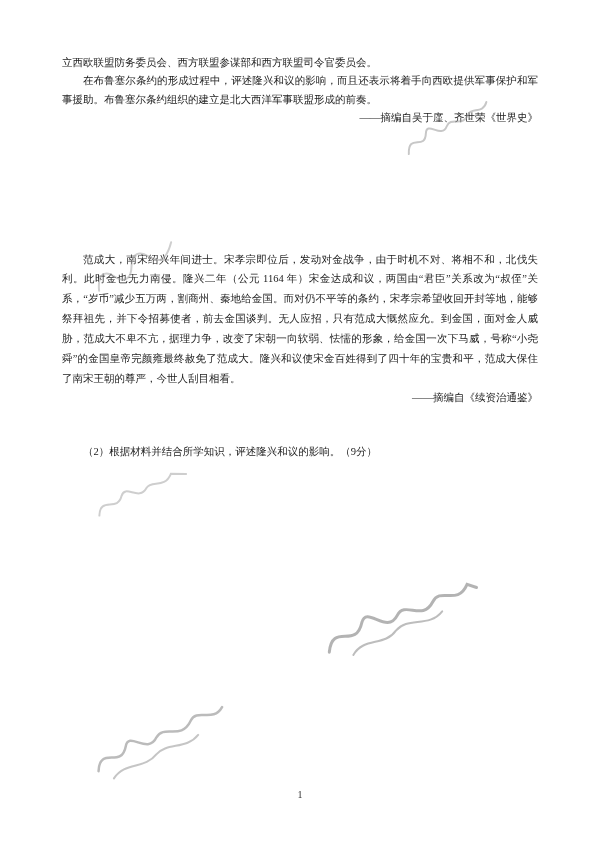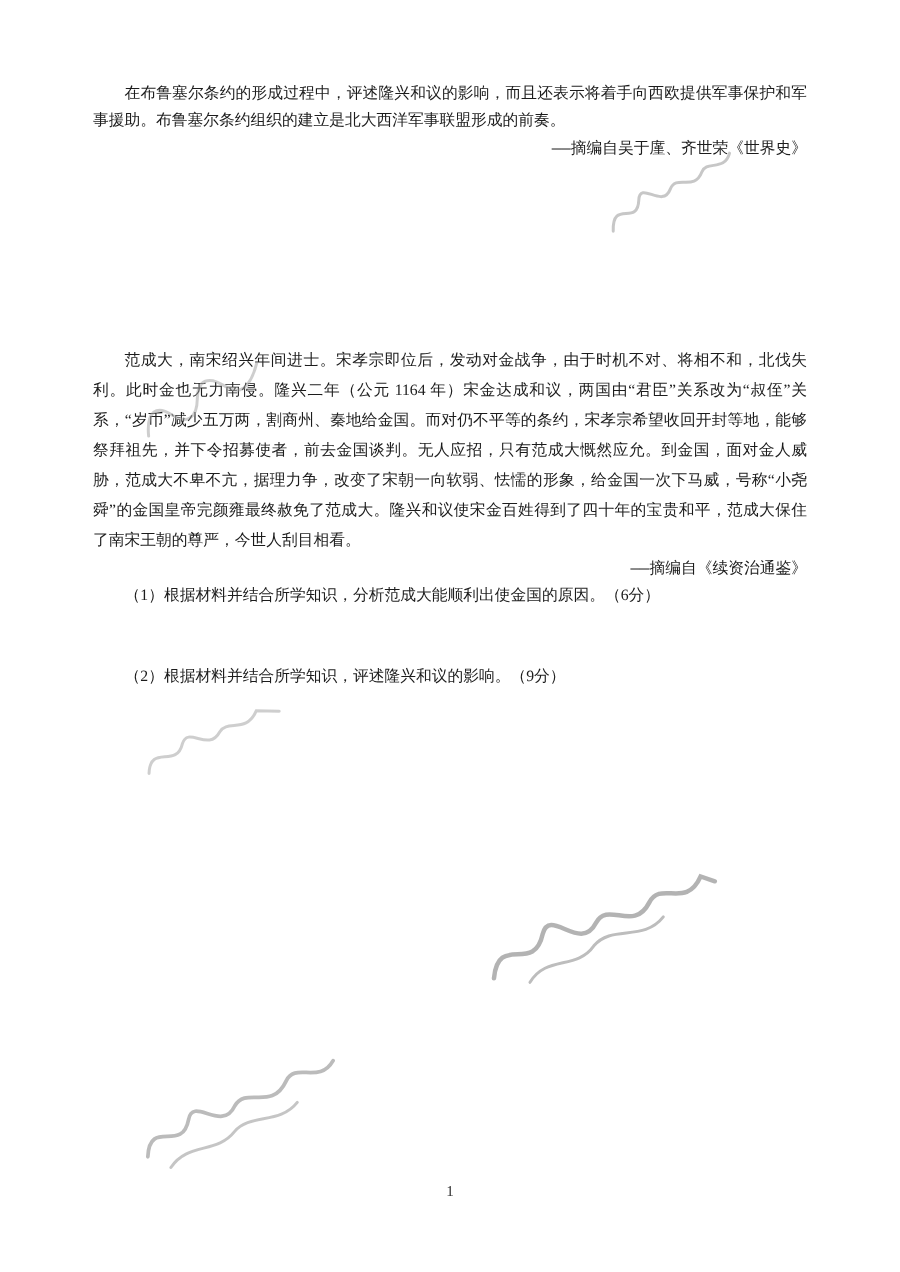--- a/index.html
+++ b/index.html
@@ -19,21 +19,20 @@
   .content {
     padding: 54px 62px 0 62px;
     font-size: 10.5px;
     line-height: 1.75;
   }
   .content p { margin: 0; }
   .indent { text-indent: 2em; }
   .justify { text-align: justify; }
   .source {
     text-align: right;
-    font-family: Liberation Mono, monospace;
   }
   .question {
     text-indent: 2em;
     margin-top: 16px;
   }
   .q47-heading {
     margin-top: 0;
   }
   .material-label {
     text-indent: 2em;
@@ -64,31 +63,31 @@
   .m4 { left: 316px; top: 586px; width: 172px; height: 62px; transform: rotate(-18deg); opacity: 0.65; }
   .m5 { left: 86px;  top: 712px; width: 150px; height: 58px; transform: rotate(-20deg); opacity: 0.6; }
 </style>
 </head>
 <body>
 
 <div class="page">
 
   <div class="content">
 
+    <p class="body-text">立西欧联盟防务委员会、西方联盟参谋部和西方联盟司令官委员会。</p>
     <p class="indent justify">在布鲁塞尔条约的形成过程中，评述隆兴和议的影响，而且还表示将着手向西欧提供军事保护和军事援助。布鲁塞尔条约组织的建立是北大西洋军事联盟形成的前奏。</p>
     <p class="source">——摘编自吴于廑、齐世荣《世界史》</p>
 
     <div class="answer-space-1"></div>
 
     <div class="answer-space-2"></div>
 
     <p class="indent justify material-body">范成大，南宋绍兴年间进士。宋孝宗即位后，发动对金战争，由于时机不对、将相不和，北伐失利。此时金也无力南侵。隆兴二年（公元 1164 年）宋金达成和议，两国由“君臣”关系改为“叔侄”关系，“岁币”减少五万两，割商州、秦地给金国。而对仍不平等的条约，宋孝宗希望收回开封等地，能够祭拜祖先，并下令招募使者，前去金国谈判。无人应招，只有范成大慨然应允。到金国，面对金人威胁，范成大不卑不亢，据理力争，改变了宋朝一向软弱、怯懦的形象，给金国一次下马威，号称“小尧舜”的金国皇帝完颜雍最终赦免了范成大。隆兴和议使宋金百姓得到了四十年的宝贵和平，范成大保住了南宋王朝的尊严，今世人刮目相看。</p>
     <p class="source">——摘编自《续资治通鉴》</p>
 
-    <p class="question">（1）根据材料并结合所学知识，分析范成大能顺利出使金国的原因。（6分）</p>
     <div class="answer-space-3"></div>
 
     <p class="question">（2）根据材料并结合所学知识，评述隆兴和议的影响。（9分）</p>
 
   </div>
 
   <svg class="mark m1" viewBox="0 0 100 46" aria-hidden="true">
     <path d="M4 30 C12 10, 20 34, 28 18 C34 6, 40 30, 50 20 C58 12, 64 28, 74 18 C80 12, 88 24, 96 14" fill="none" stroke="#9a9a9a" stroke-width="2" stroke-linecap="round"></path>
   </svg>
 

